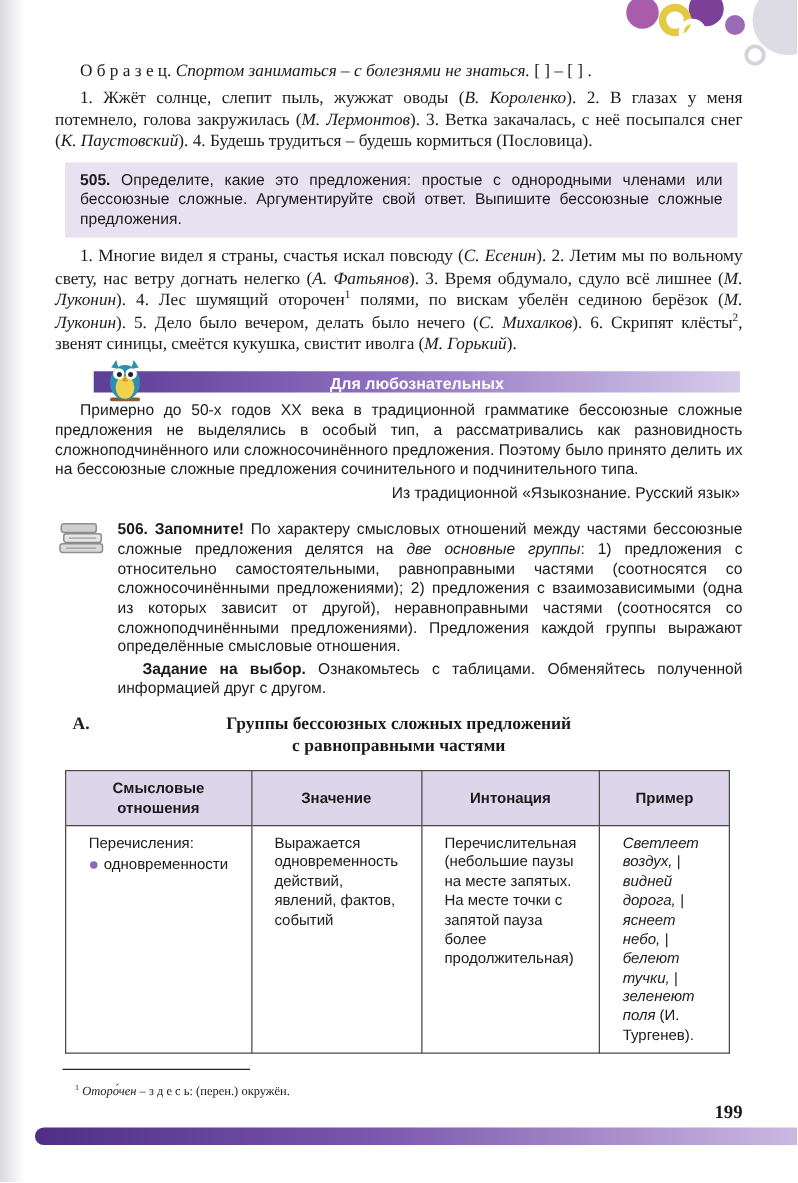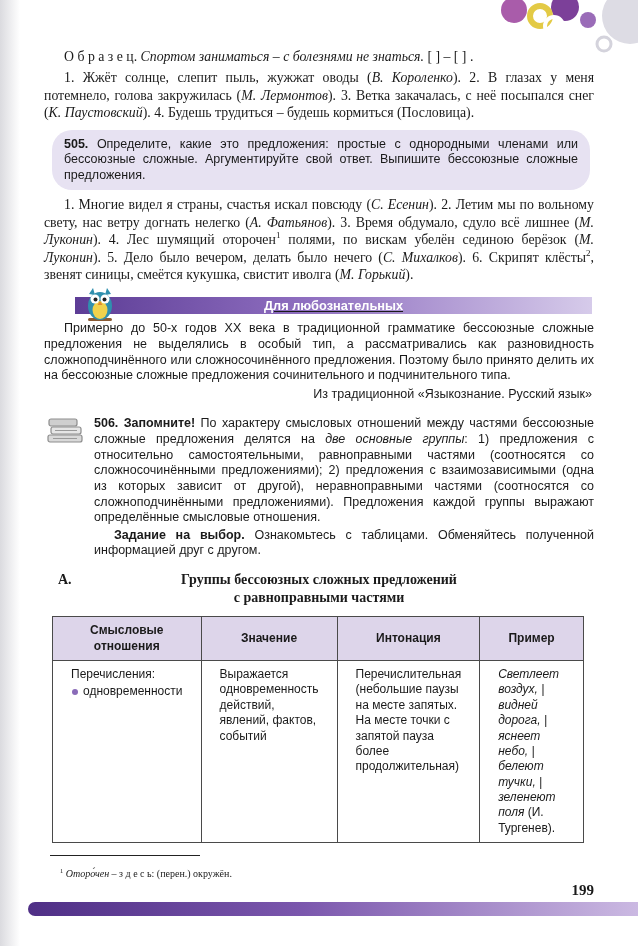--- a/index.html
+++ b/index.html
@@ -21,26 +21,26 @@
   .content{position:absolute;left:44px;right:44px;top:44px;}
 
   .serif{font-family:"Liberation Serif",serif;font-size:13.8px;line-height:1.26;text-align:justify;margin:0;}
   .sans{font-family:"Liberation Sans",sans-serif;font-size:12.5px;line-height:1.25;text-align:justify;margin:0;}
   .indent{text-indent:20px;}
   .para{margin-top:4px;}
   .i{font-style:italic;}
   .b{font-weight:700;}
   sup{font-size:0.65em;line-height:0;}
 
-  .ex-box{background:var(--box-bg);border-radius:20px;padding:7px 12px;margin:8px 4px 6px 8px;}
+  .ex-box{background:var(--box-bg);border-radius:0;padding:7px 12px;margin:8px 4px 6px 8px;}
 
   .banner-wrap{position:relative;height:20px;margin:12px 0 6px 0;}
   .banner{position:absolute;left:31px;right:2px;top:2px;height:17px;
         background:linear-gradient(90deg,var(--banner-dark),#8f6fc0 45%,var(--banner-light));
-        display:flex;align-items:center;justify-content:center;text-decoration:underline;}
+        display:flex;align-items:flex-end;justify-content:center;}
   .banner-title{color:#ffffff;font-family:"Liberation Sans",sans-serif;font-size:12.8px;font-weight:700;}
   .owl{position:absolute;left:38px;top:-10px;}
 
   .attribution{text-align:right;margin:3px 2px 0 0;}
 
   .ex506{display:flex;gap:8px;margin-top:10px;}
   .ex506-icon-col{flex:0 0 40px;padding-top:2px;}
   .ex506-text{flex:1;}
   .ex506-text .para + .para{margin-top:2px;}
 

